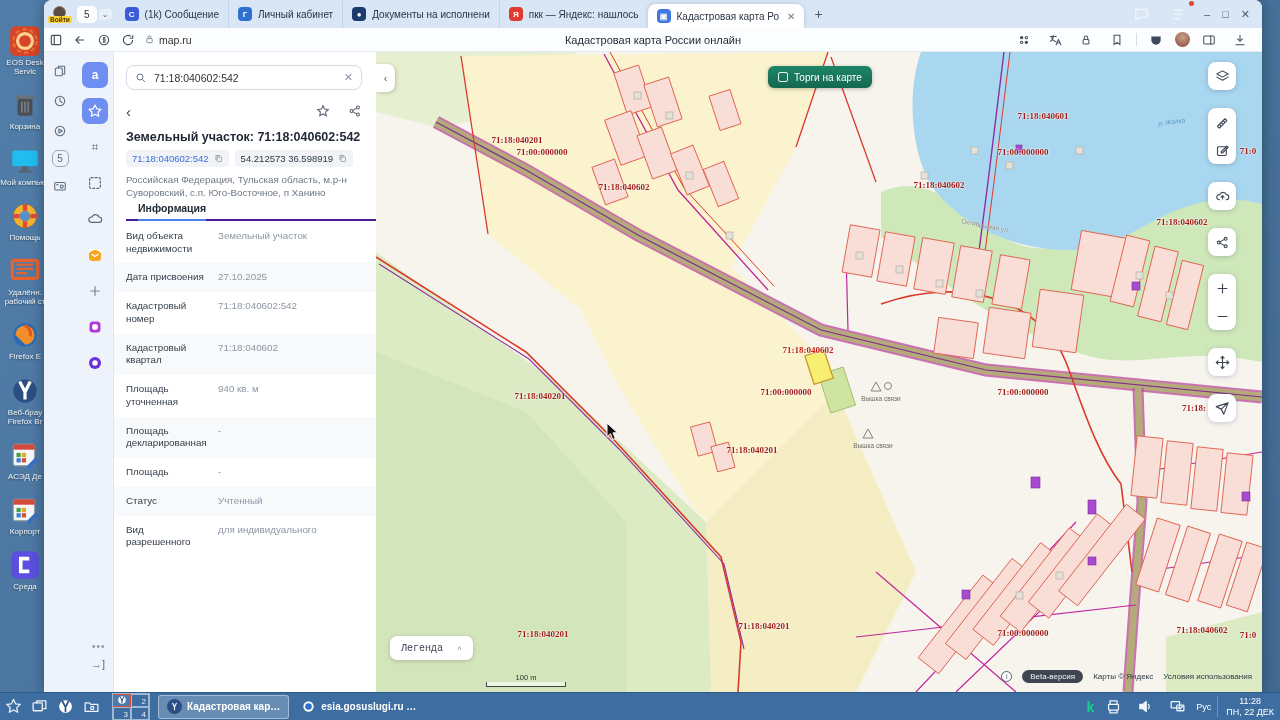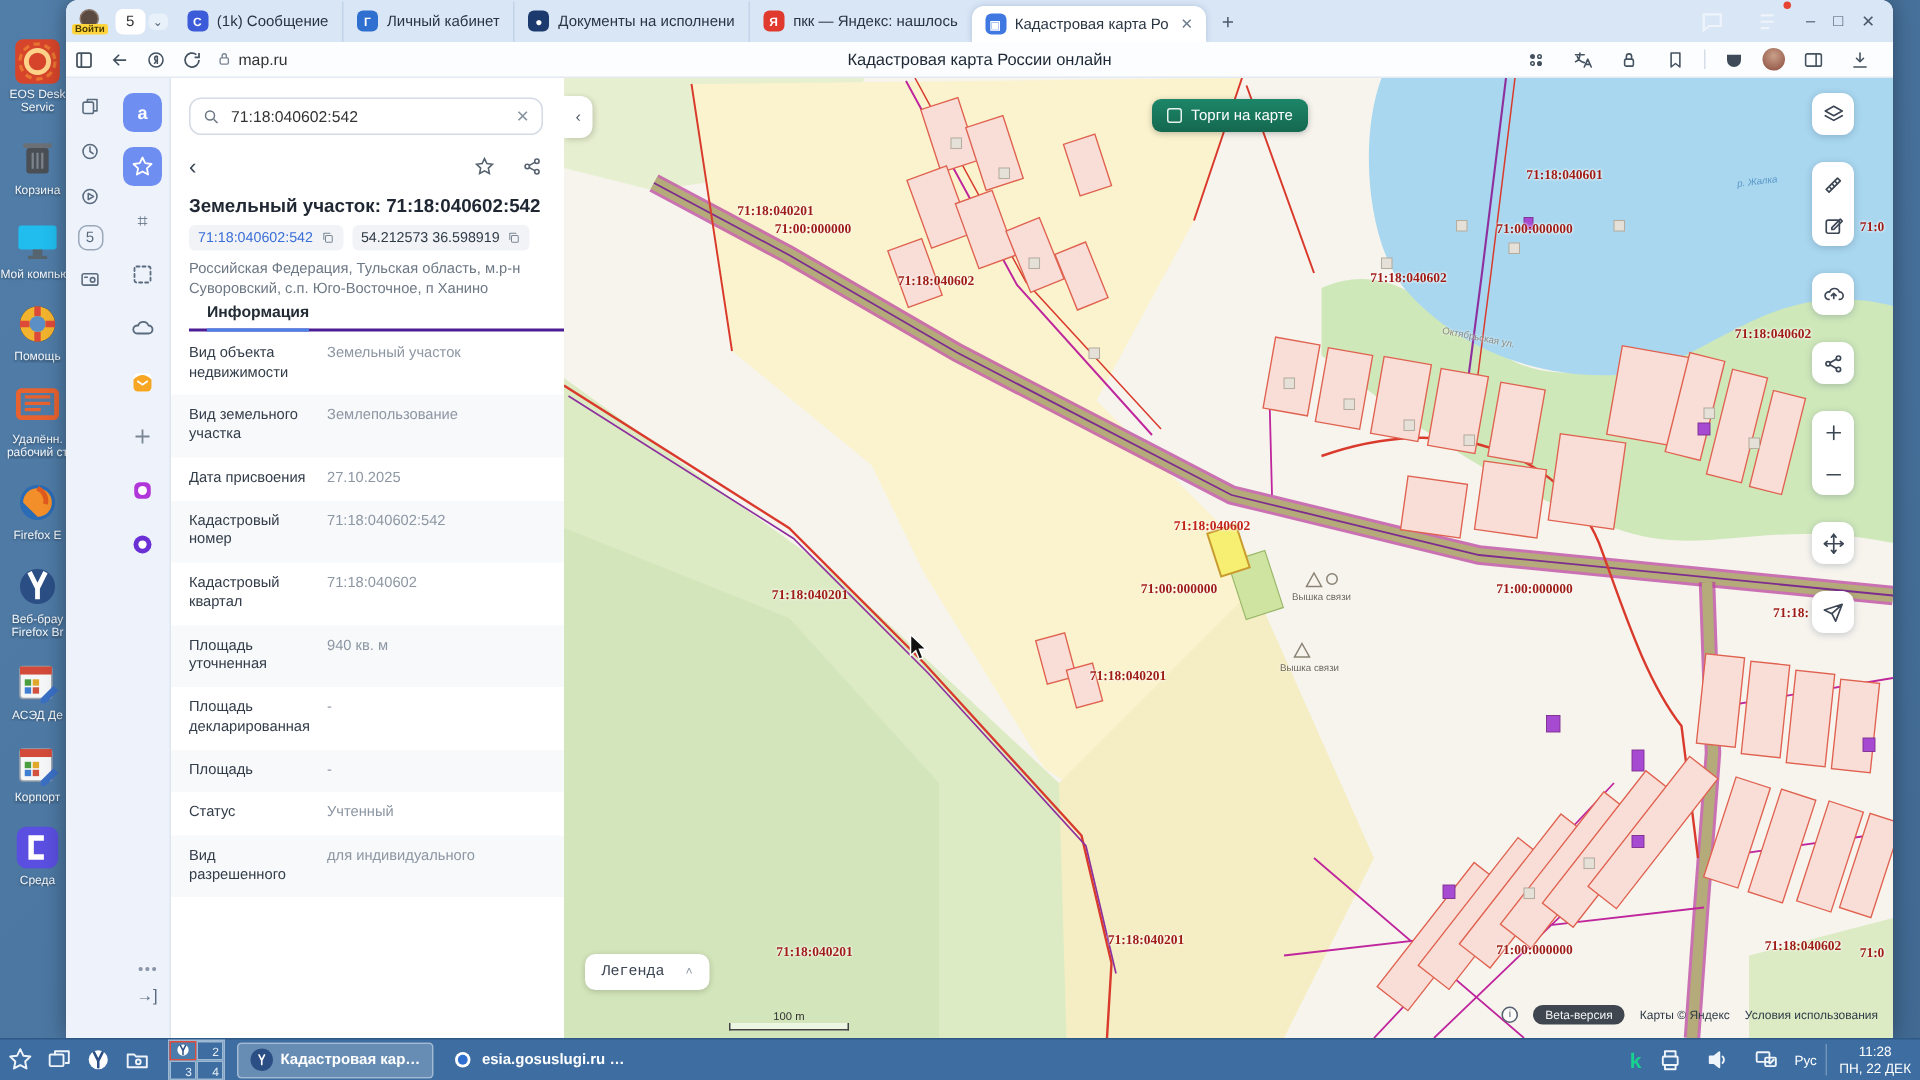--- a/index.html
+++ b/index.html
@@ -484,24 +484,20 @@
     <div id="paddr">Российская Федерация, Тульская область, м.р-н Суворовский, с.п. Юго-Восточное, п Ханино</div>
     <div id="ptab">
       <span class="t">Информация</span>
     </div>
     <div id="ptable">
         <div class="prow">
        <div class="pl">Вид объекта недвижимости</div>
        <div class="pv">Земельный участок</div>
         </div>
         <div class="prow">
-       <div class="pl">Вид земельного участка</div>
-       <div class="pv">Землепользование</div>
-        </div>
-        <div class="prow">
        <div class="pl">Дата присвоения</div>
        <div class="pv">27.10.2025</div>
         </div>
         <div class="prow">
        <div class="pl">Кадастровый номер</div>
        <div class="pv">71:18:040602:542</div>
         </div>
         <div class="prow">
        <div class="pl">Кадастровый квартал</div>
        <div class="pv">71:18:040602</div>

